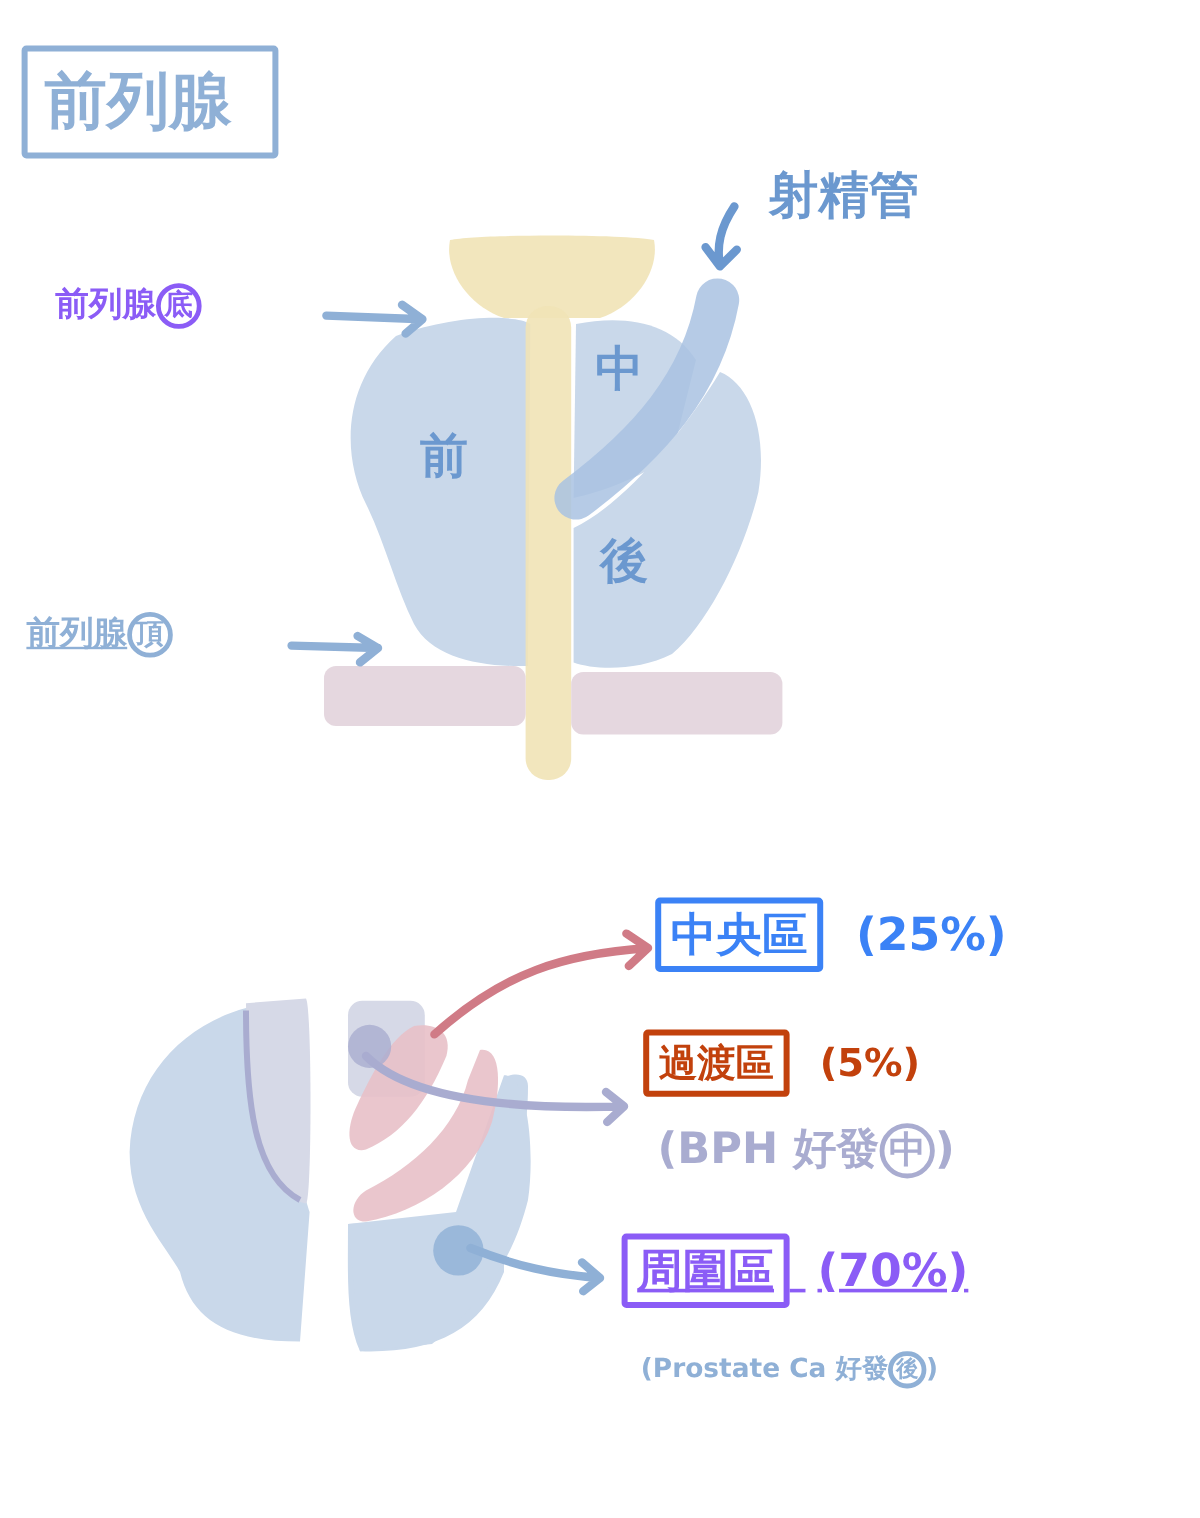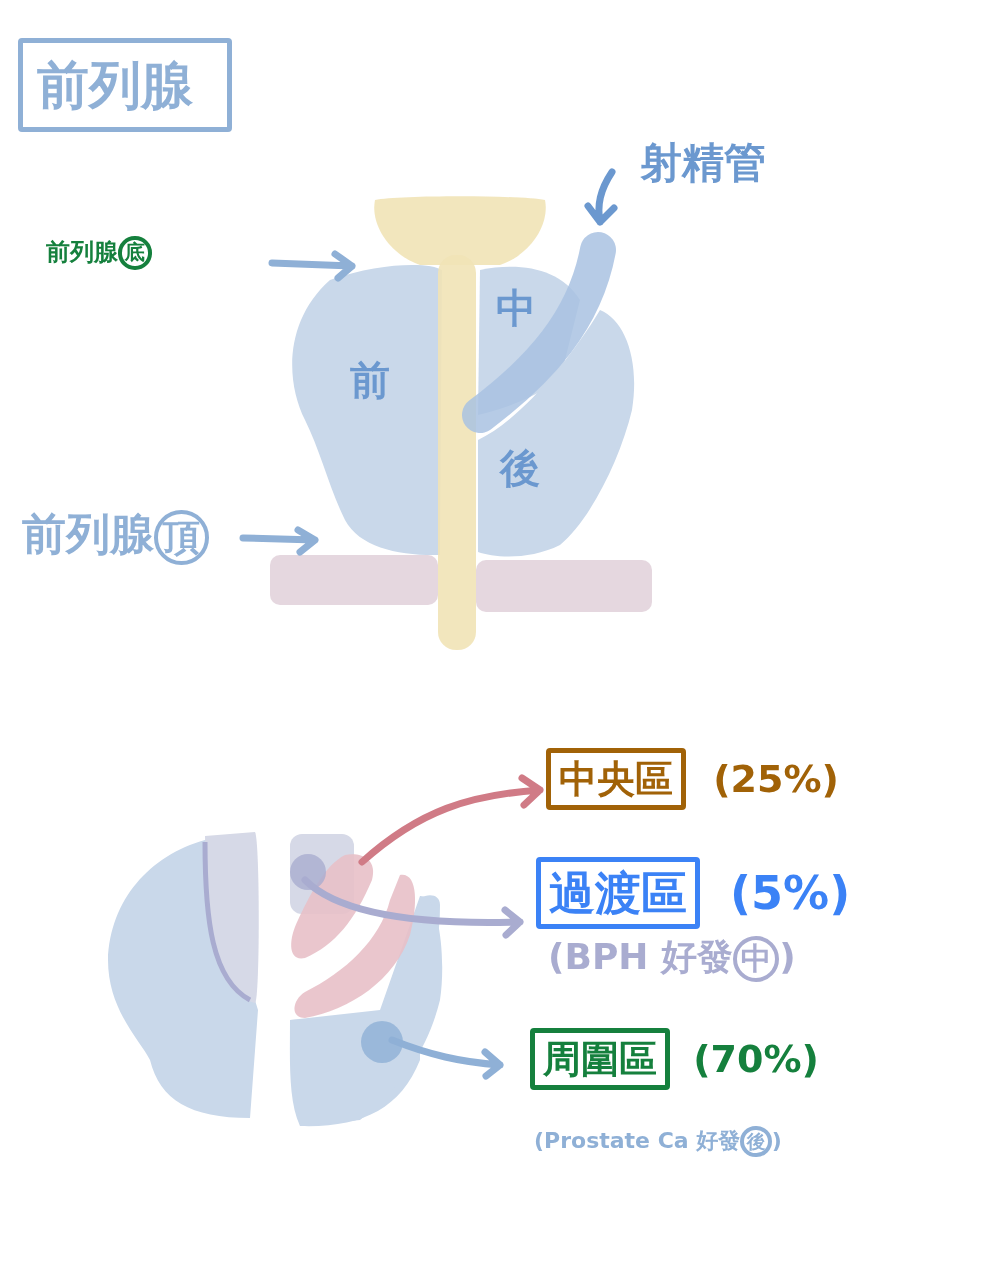--- a/index.html
+++ b/index.html
@@ -54,46 +54,46 @@
     <path d="M362,862 C420,810 470,795 540,790 M522,778 L540,790 L524,805" stroke="#d07b86" stroke-width="7" stroke-linecap="round" stroke-linejoin="round" fill="none"></path>
     <path d="M305,880 C340,915 420,925 520,922 M505,910 L520,922 L506,935" stroke="#a9acd0" stroke-width="7" stroke-linecap="round" stroke-linejoin="round" fill="none"></path>
     <path d="M392,1040 C430,1055 460,1062 500,1065 M485,1052 L500,1065 L486,1076" stroke="#8fb0d6" stroke-width="7" stroke-linecap="round" stroke-linejoin="round" fill="none"></path>
   </g>
 </svg>
 
 <div class="label boxed" style="left:18px; top:38px; color:#8fb0d6; font-size:52px; padding:16px 14px; width:176px;">
   <span>前列腺</span>
 </div>
 
-<div class="label" style="left:46px; top:236px; color:#15803d; font-size:24px;">
+<div class="label" style="left:46px; top:236px; color:#8b5cf6; font-size:28px;">
   <span>前列腺</span><span class="circled">底</span>
 </div>
 
-<div class="label" style="left:22px; top:510px; color:#8fb0d6; font-size:44px;">
+<div class="label" style="left:22px; top:510px; color:#8fb0d6; font-size:28px;text-decoration:underline;">
   <span>前列腺</span><span class="circled">頂</span>
 </div>
 
 <div class="label" style="left:640px; top:142px; color:#6b98cf; font-size:42px;text-align:center;">射精管</div>
 
 <div class="label" style="left:350px; top:360px; color:#6b98cf; font-size:40px;">前</div>
 <div class="label" style="left:496px; top:288px; color:#6b98cf; font-size:40px;">中</div>
 <div class="label" style="left:500px; top:448px; color:#6b98cf; font-size:40px;">後</div>
 
-<div class="label" style="left:546px; top:760px; color:#a16207; font-size:38px;">
+<div class="label" style="left:546px; top:760px; color:#3b82f6; font-size:38px;">
   <span class="boxed">中央區</span>
   <span style="margin-left:14px;">(25%)</span>
 </div>
 
-<div class="label" style="left:536px; top:870px; color:#3b82f6; font-size:46px;">
+<div class="label" style="left:536px; top:870px; color:#c2410c; font-size:32px;">
   <span class="boxed">過渡區</span>
   <span style="margin-left:14px;">(5%)</span>
 </div>
 <div class="label" style="left:548px; top:936px; color:#a9acd0; font-size:36px;">
   <span>(BPH 好發</span><span class="circled">中</span><span>)</span>
 </div>
 
-<div class="label" style="left:530px; top:1040px; color:#15803d; font-size:38px;">
+<div class="label" style="left:518px; top:1040px; color:#8b5cf6; font-size:38px;text-decoration:underline;">
   <span class="boxed">周圍區</span>
   <span style="margin-left:10px;">(70%)</span>
 </div>
 <div class="label" style="left:534px; top:1126px; color:#8fb0d6; font-size:22px;">
   <span>(Prostate Ca 好發</span><span class="circled">後</span><span>)</span>
 </div>
 
 </body></html>

